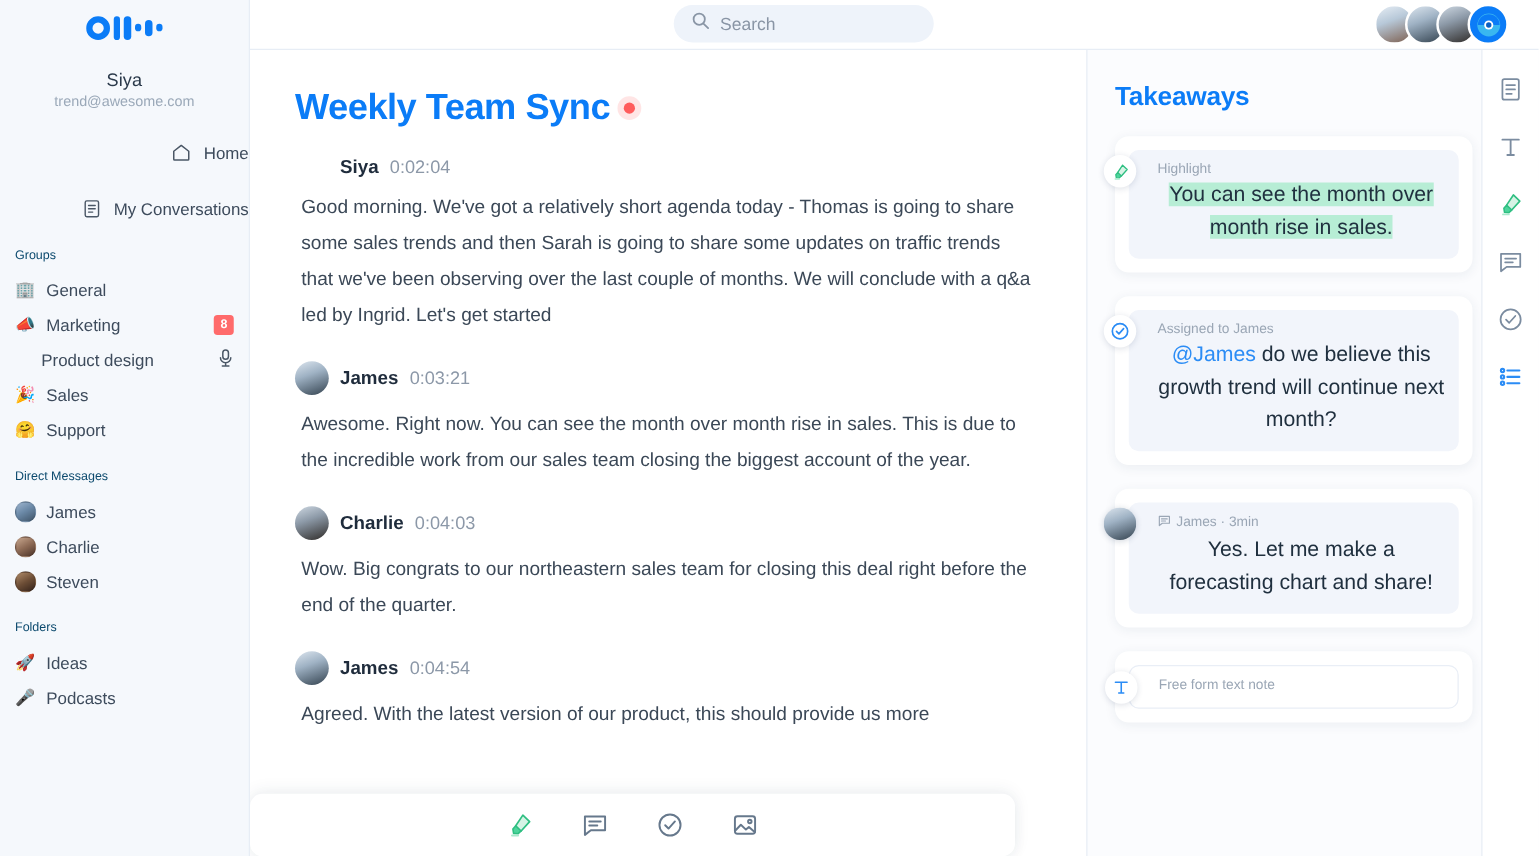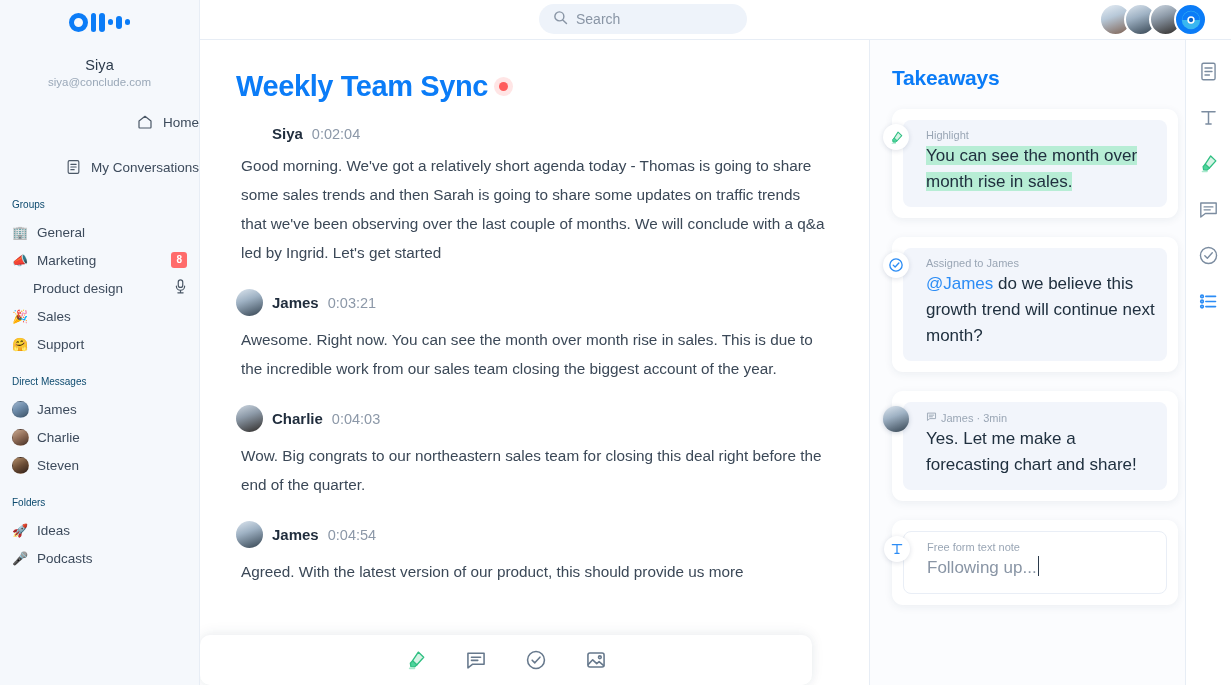--- a/index.html
+++ b/index.html
@@ -157,21 +157,21 @@
   .tk-inner { background: #f2f5fb; border-radius: 8px; padding: 9px 11px 12px 11px; position: relative; }
   .tk-inner.plain { background: #fff; border: 1px solid #e9eef6; }
   .tk-badge {
     position: absolute; left: -20px; top: 4px;
     width: 26px; height: 26px; border-radius: 50%;
     background: #fff; box-shadow: 0 1px 5px rgba(24,50,86,.15);
     display: flex; align-items: center; justify-content: center;
   }
   .tk-badge.photo { background-size: cover; background-position: center; box-shadow: 0 1px 5px rgba(24,50,86,.2); }
   .tk-meta { font-size: 11px; color: #9aa6b5; padding-left: 12px; display:flex; align-items:center; gap:4px; }
-  .tk-text { font-size: 17px; line-height: 26px; color: #20303f; padding-left: 12px; margin-top: 2px; }
+  .tk-text { font-size: 17px; line-height: 26px; color: #20303f; padding-left: 12px; margin-top: 2px; text-align: center; }
   .tk-text .hl { background: #b7edd5; }
   .tk-text .mention { color: #2b8cf5; }
   .tk-text.muted { color: #8995a5; }
   .caret { display: inline-block; width: 1.5px; height: 20px; background: #2b3a4b;
            vertical-align: -3px; margin-left: 1px; }
 
   
   .rail {
     position: absolute; right: 0; top: 40px;
     width: 46px; height: 645px;
@@ -195,21 +195,21 @@
         <span class="bar b1"></span>
           <span class="bar b2"></span>
         <span class="bar b3"></span>
           <span class="bar b4"></span>
           <span class="bar b5"></span>
       </div>
     </div>
 
     <div class="user-block">
       <div class="user-name">Siya</div>
-      <div class="user-email">siya@conclude.com</div>
+      <div class="user-email">trend@awesome.com</div>
     </div>
 
     <div class="nav-top">
       <div class="nav-row home">
         <span class="nav-icon">
           <svg width="16" height="16" viewBox="0 0 24 24" fill="none" stroke="#4a5766" stroke-width="1.8" stroke-linecap="round" stroke-linejoin="round">
             <path d="M3 10.5 12 3.5l9 7V20a1 1 0 0 1-1 1H4a1 1 0 0 1-1-1z"></path>
           </svg>
         </span>
         <span>Home</span>
@@ -443,21 +443,20 @@
         <div class="tk-card">
           <div class="tk-inner plain">
             <span class="tk-badge">
               <svg width="16" height="16" viewBox="0 0 24 24" fill="none" stroke="#2b8cf5" stroke-width="1.9" stroke-linecap="round">
                 <path d="M5 5.6h14M12 5.6v13M9 18.6h6"></path>
               </svg>
             </span>
             <div class="tk-meta">
               <span>Free form text note</span>
             </div>
-            <div class="tk-text muted"><span>Following up...</span><span class="caret"></span></div>
           </div>
         </div>
       </section>
     </div>
 
     <div class="rail">
       <span class="rail-btn">
         <svg width="21" height="21" viewBox="0 0 24 24" fill="none" stroke="#7b8ca0" stroke-width="1.6" stroke-linecap="round" stroke-linejoin="round">
           <rect x="4.5" y="2.6" width="15" height="18.8" rx="1.8"></rect>
           <path d="M8 8h8M8 12h8M8 16h5"></path>

